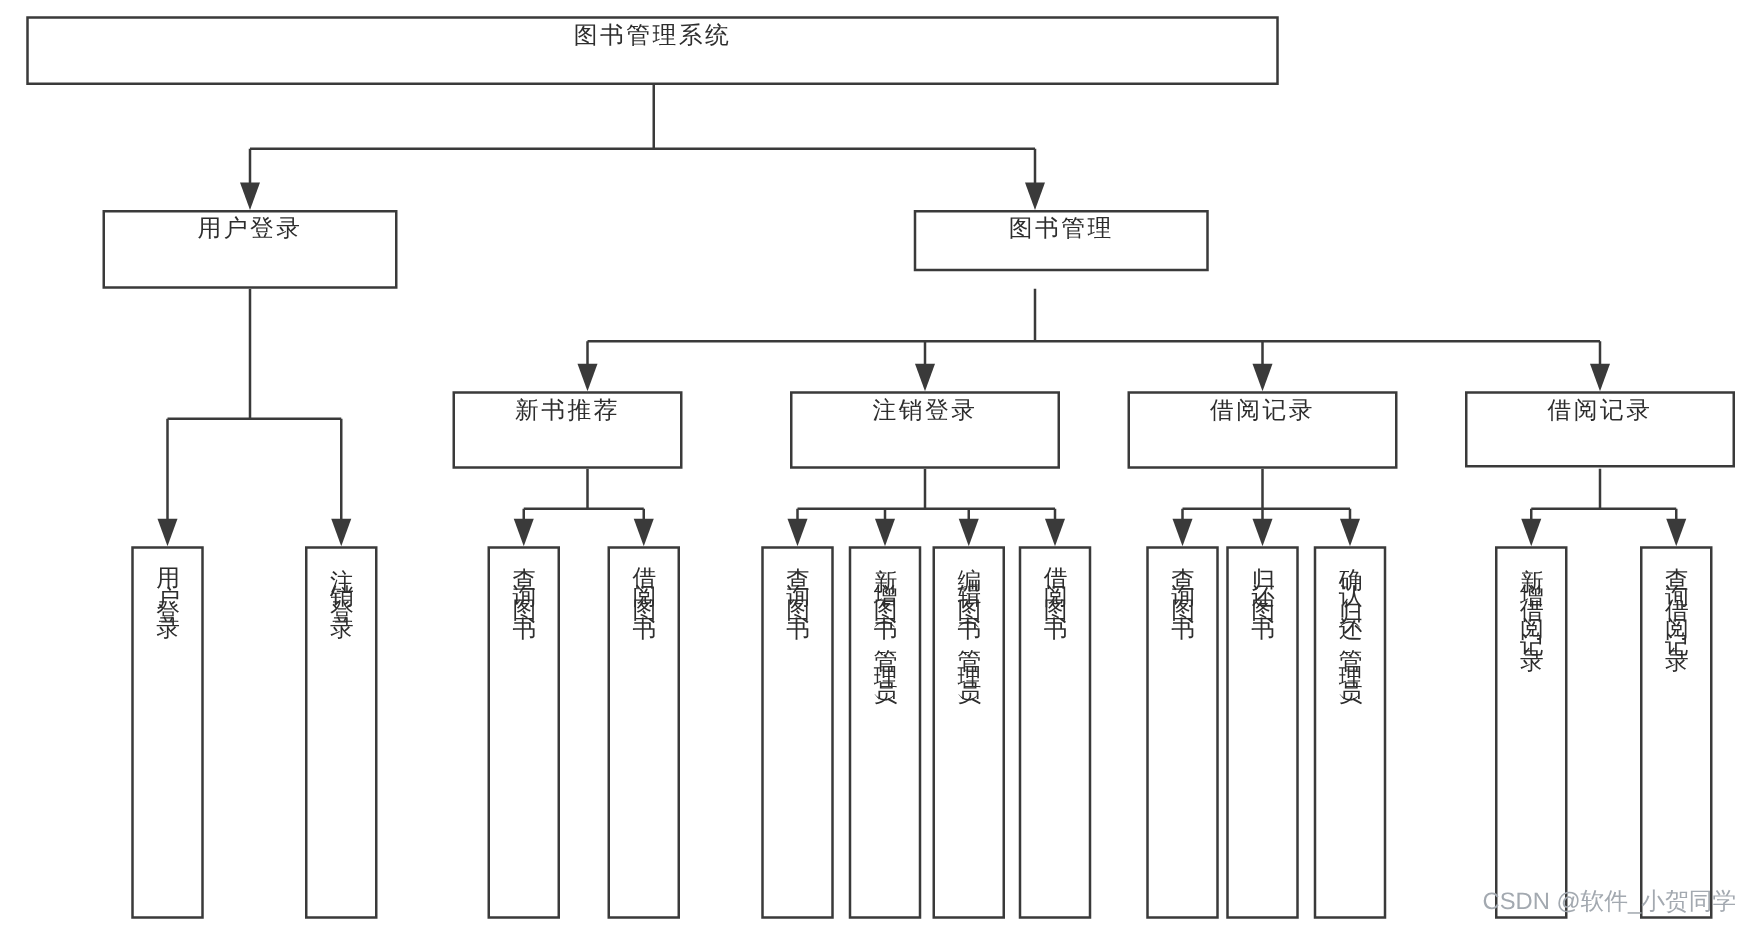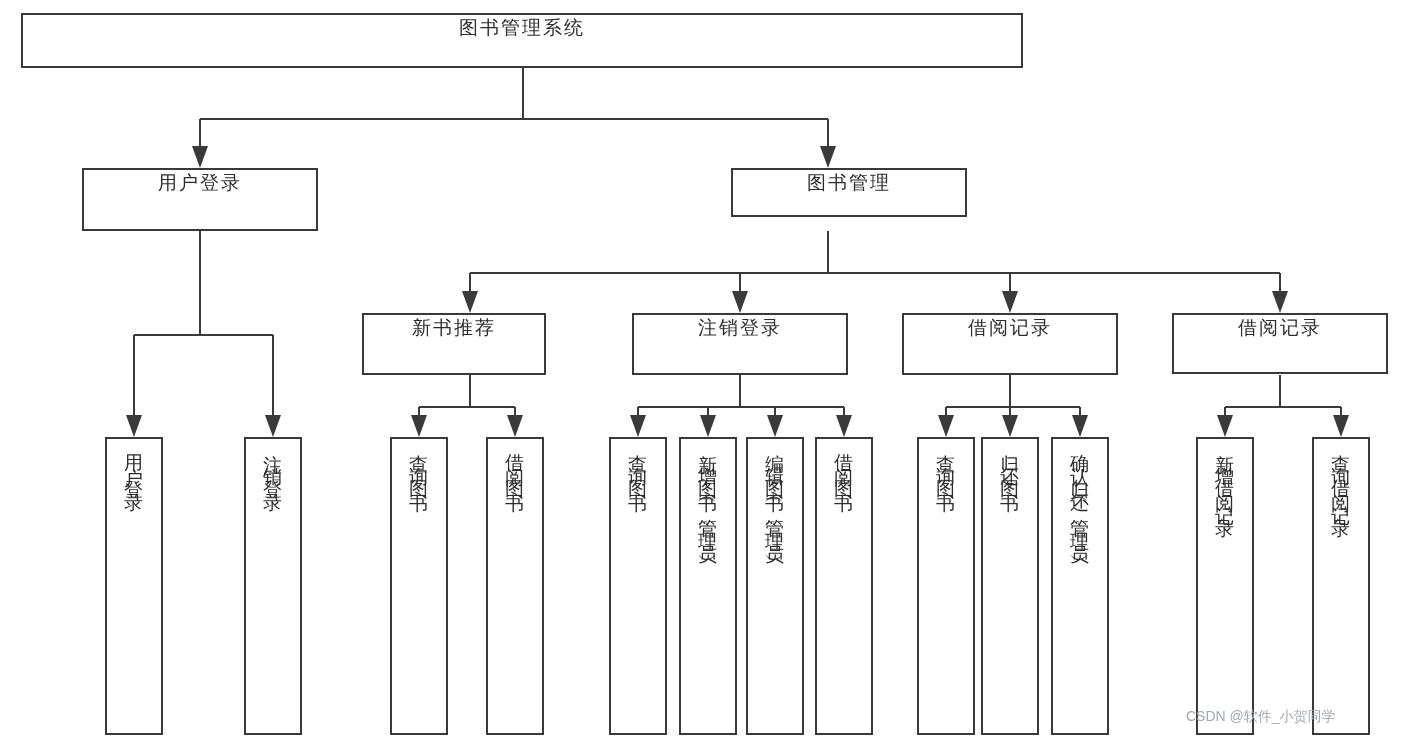--- a/index.html
+++ b/index.html
@@ -41,21 +41,21 @@
     writing-mode: vertical-rl;
     font-size: 19px;
     line-height: 1;
     letter-spacing: 13px;
     white-space: nowrap;
   }
   .watermark {
     position: absolute;
     left: 1186px;
     top: 708px;
-    font-size: 14px;
+    font-size: 19px;
     color: #a3a9b0;
     white-space: nowrap;
   }
 </style>
 </head>
 <body>
 
 <div class="canvas">
 
   <svg class="connectors" viewBox="0 0 1405 747" xmlns="http://www.w3.org/2000/svg" fill="none" stroke="#3a3a3a" stroke-width="2">

